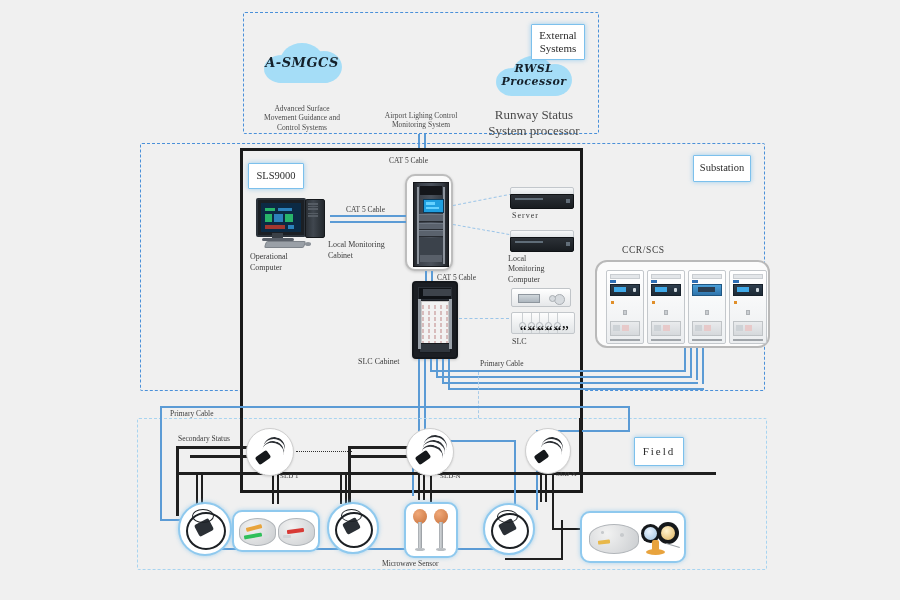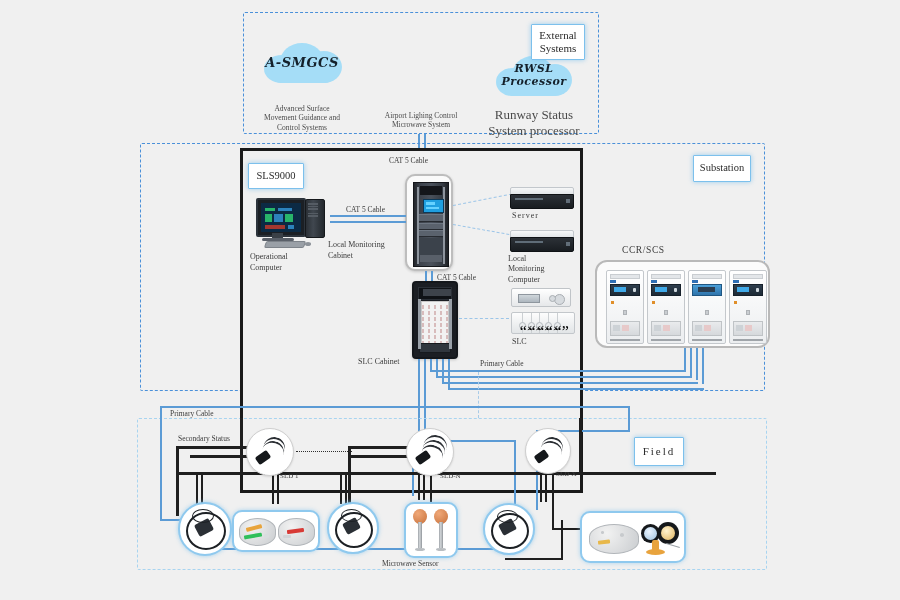--- a/index.html
+++ b/index.html
@@ -163,21 +163,21 @@
     <div class="txt" style="top:14px;font-size:13px;">A-SMGCS</div>
   </div>
   <div class="caption" style="left:244px;top:104px;width:116px;font-size:7.5px;">
     <span>Advanced Surface</span><br>
     <span>Movement Guidance and</span><br>
     <span>Control Systems</span>
   </div>
 
   <div class="caption" style="left:364px;top:111px;width:114px;font-size:7.5px;">
     <span>Airport Lighing Control</span><br>
-    <span>Microwave System</span>
+    <span>Monitoring System</span>
   </div>
 
   <div class="cloud" style="left:494px;top:54px;width:80px;height:46px;">
     <div class="body" style="left:2px;top:14px;width:32px;height:28px;"></div>
     <div class="body" style="left:18px;top:2px;width:42px;height:38px;"></div>
     <div class="body" style="left:44px;top:10px;width:34px;height:32px;"></div>
     <div class="body" style="left:10px;top:24px;width:58px;height:18px;border-radius:9px;"></div>
     <div class="txt" style="top:9px;font-size:11px;line-height:1.15;">
       <span>RWSL</span><br>
       <span>Processor</span>

